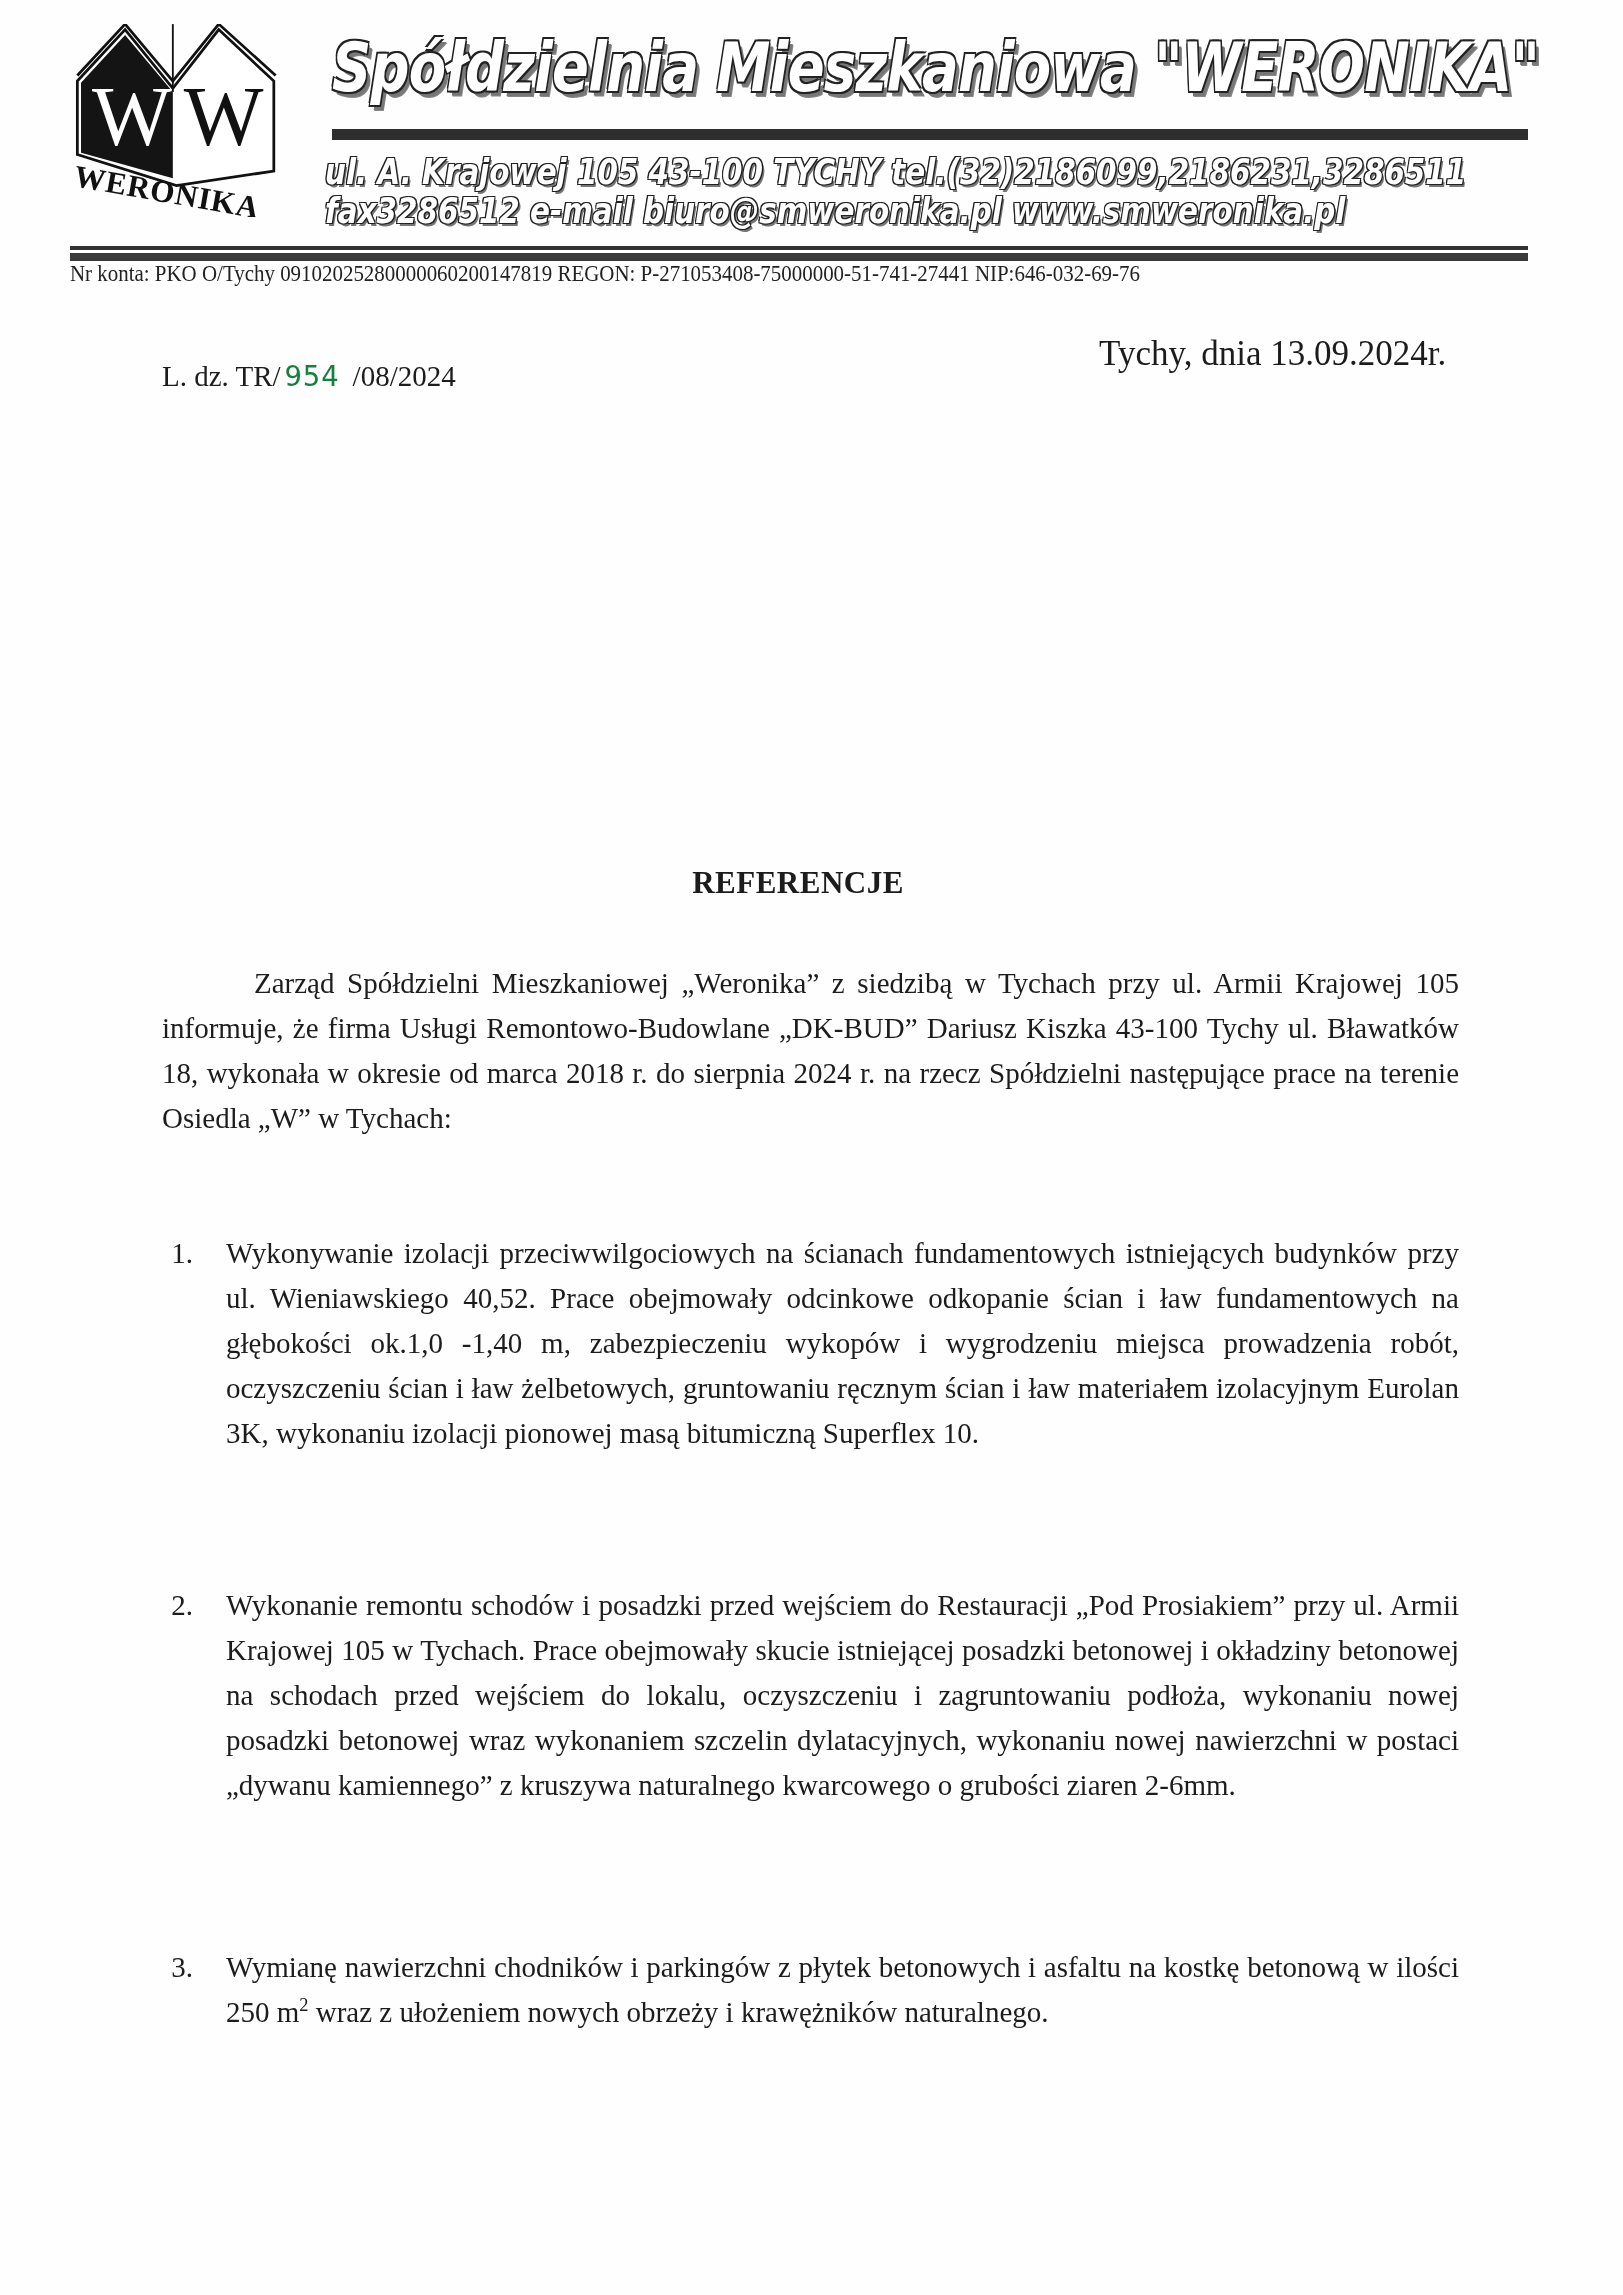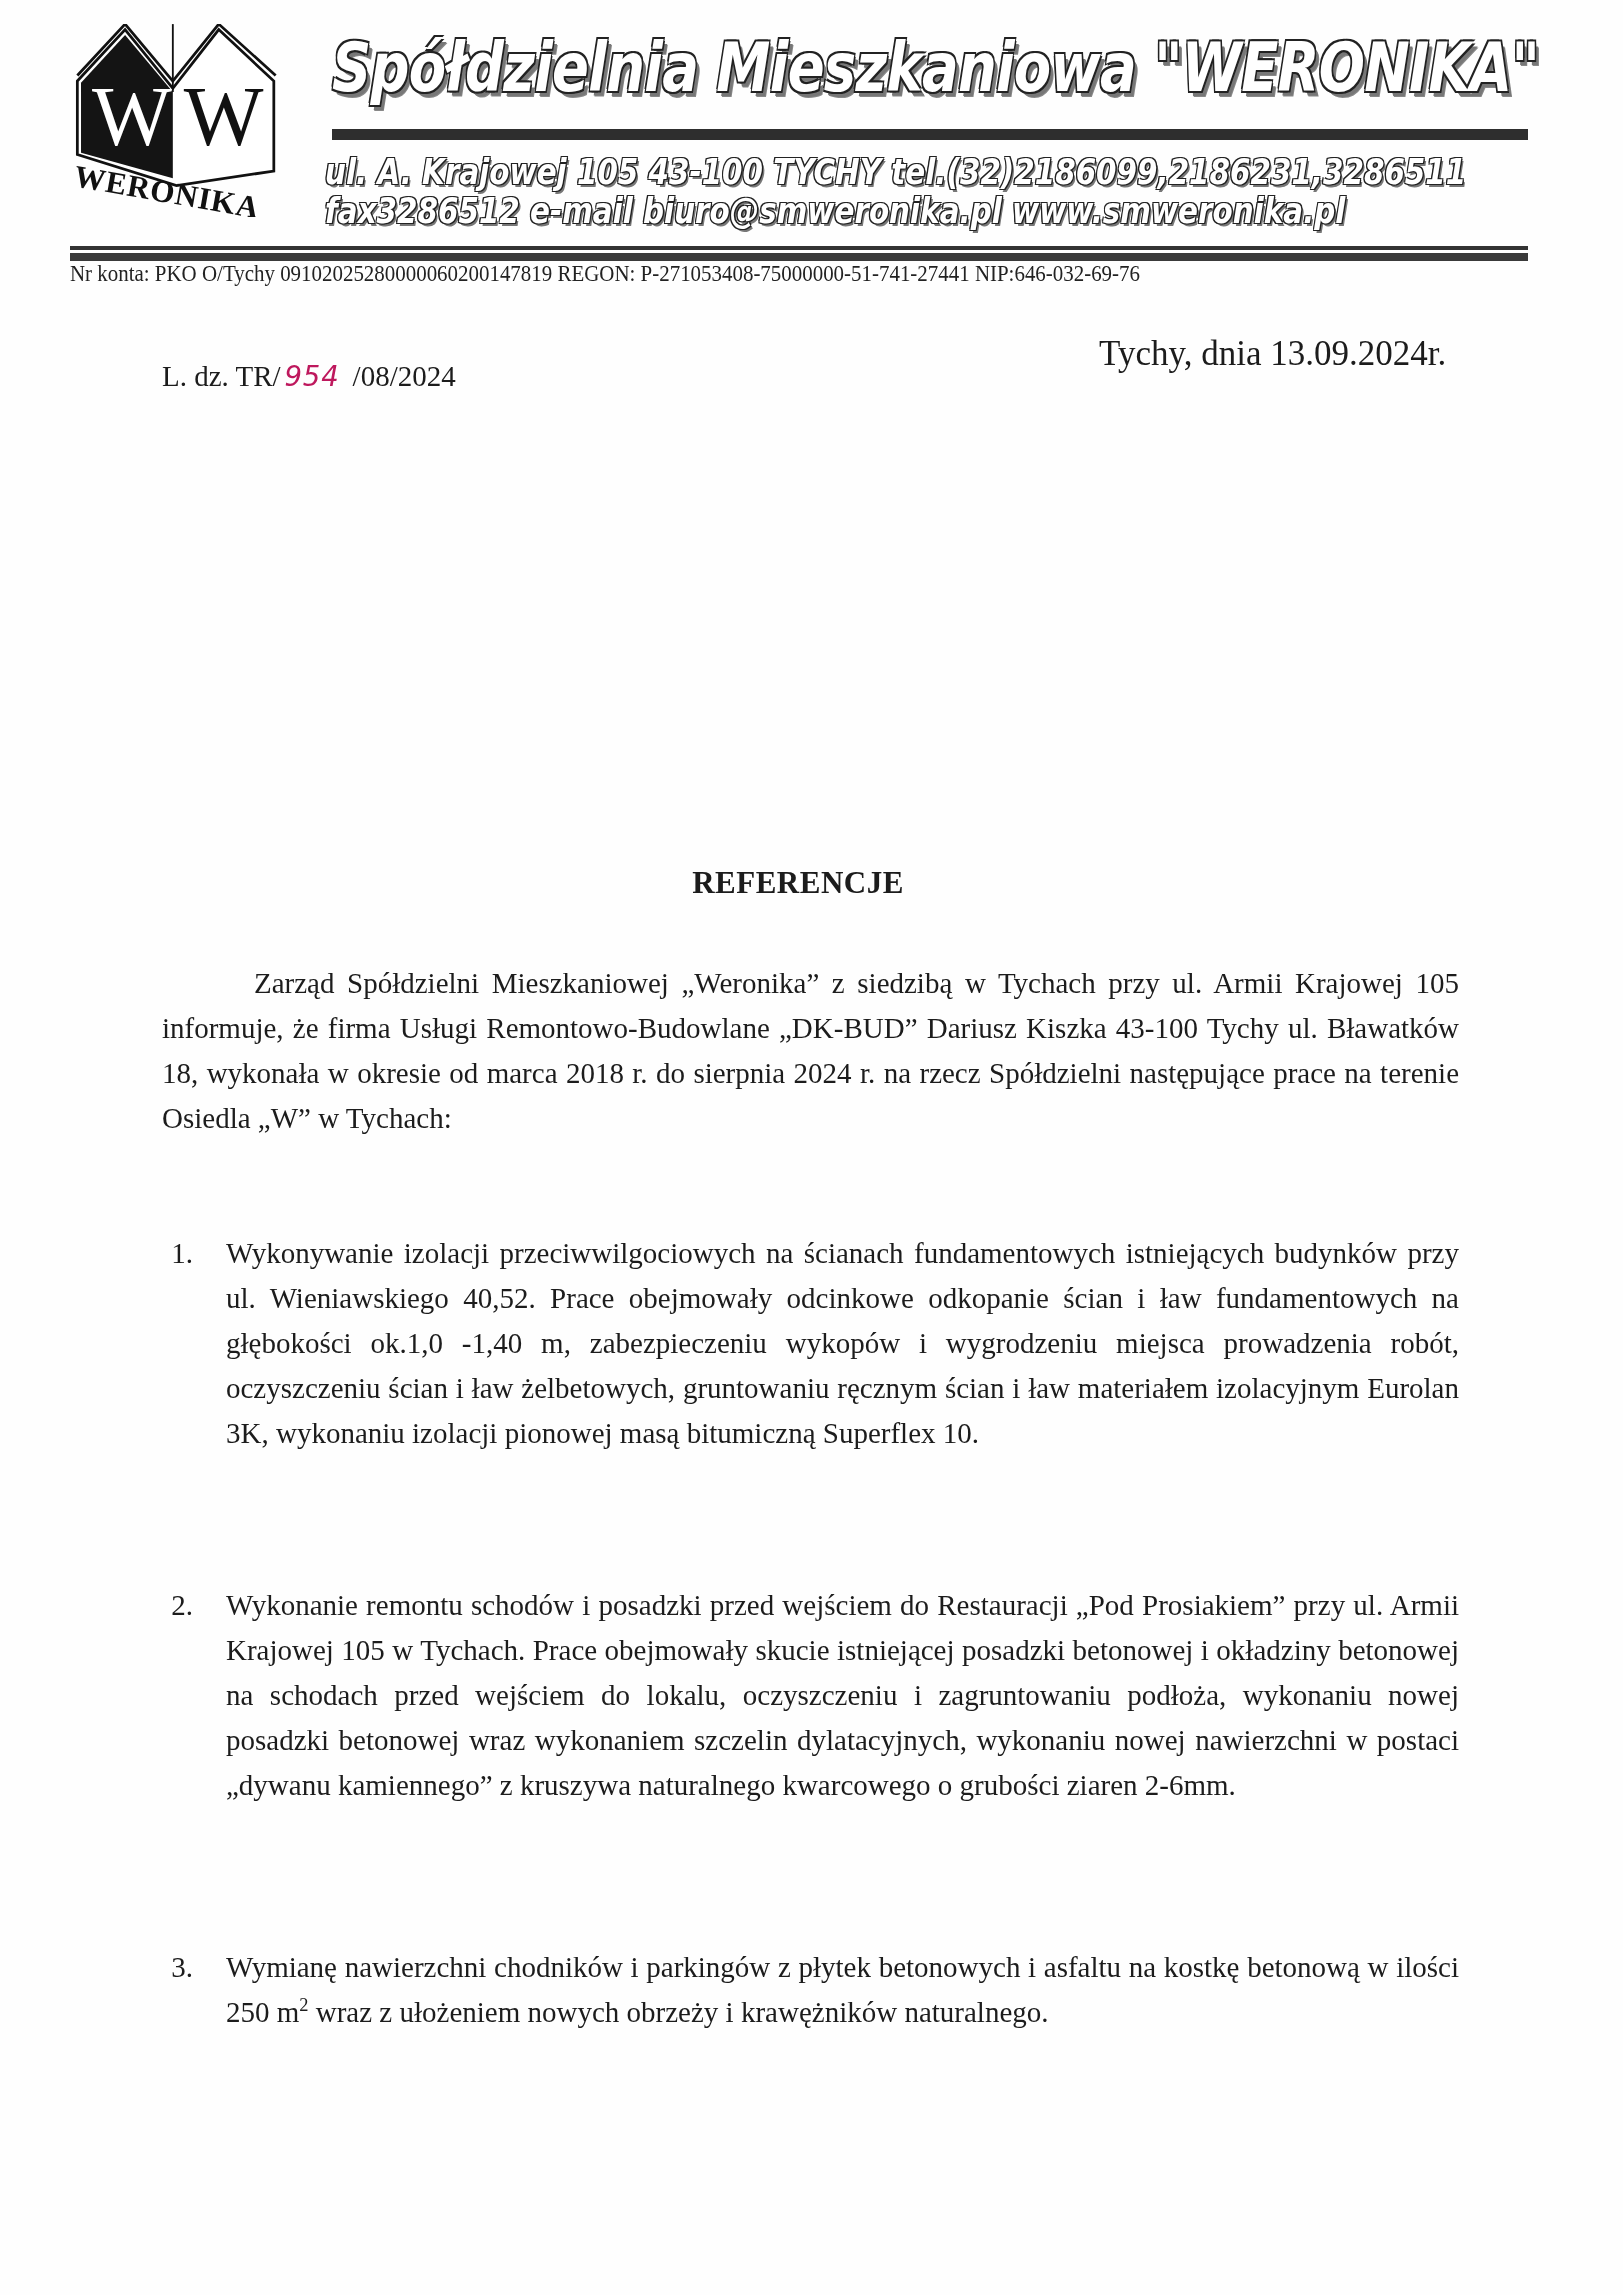--- a/index.html
+++ b/index.html
@@ -25,21 +25,21 @@
   .contact1 { top: 152px; }
   .contact2 { top: 191px; }
   .rule-bottom { position: absolute; left: 70px; top: 246px; width: 1458px; height: 3.7px; background: #333; }
   .rule-bottom2 { position: absolute; left: 70px; top: 253px; width: 1458px; height: 8.3px; background: #3a3a3a; }
   .account-line { position: absolute; left: 70px; top: 261px; width: 1561px; white-space: nowrap;
               font-family: "Liberation Serif", serif; font-size: 23px; color: #222;
               transform: scaleX(0.91); transform-origin: left top; }
 
   
   .ref-line { position: absolute; left: 162px; top: 360px; font-size: 29px; white-space: nowrap; }
-  .ref-number { font-family: "DejaVu Sans", sans-serif; font-style: italic; color: #be185d; font-size: 27.5px;
+  .ref-number { font-family: "DejaVu Sans", sans-serif; color: #15803d; font-size: 27.5px;
                 letter-spacing: 0.9px; padding: 0 13px 0 3.7px; }
   .date-line { position: absolute; left: 1082px; top: 334px; font-size: 35px; white-space: nowrap; margin-left: 17px; }
 
   
   .addressee { position: absolute; left: 1023px; top: 531px; font-size: 29px; line-height: 48px; }
   .addressee div { white-space: nowrap; }
   .bold { font-weight: bold; }
 
   
   .title { position: absolute; left: 0; width: 1596px; top: 865px; text-align: center;

